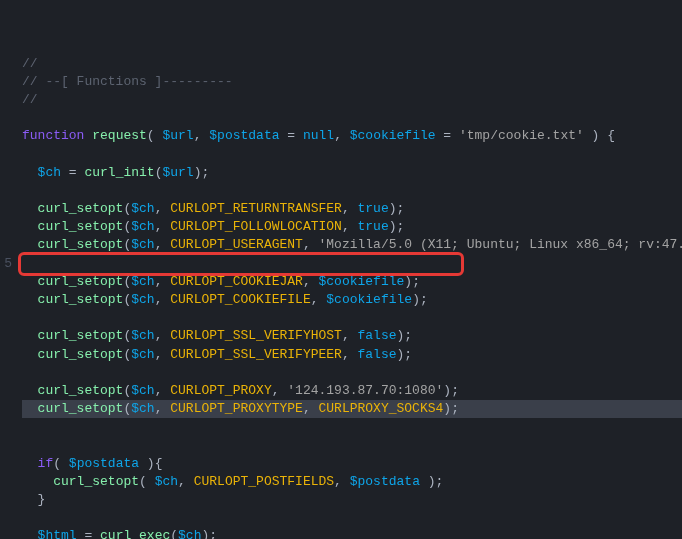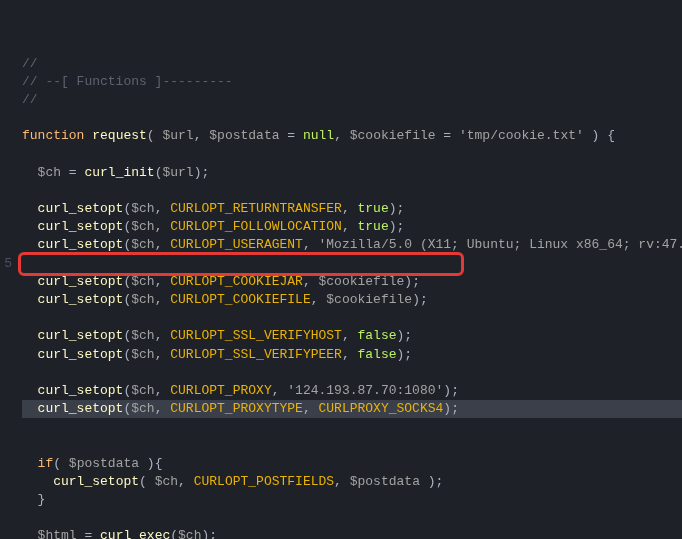--- a/index.html
+++ b/index.html
@@ -38,26 +38,26 @@
     position: relative;
   }
   .line {
     height: 18.2px;
     line-height: 18.2px;
   }
   .line.highlighted {
     background: #3a3f4a;
   }
   .c-comment { color: #5c6370; }
-  .c-keyword { color: #fdba74; }
-  .c-func    { color: #fef9c3; }
-  .c-var     { color: #a3a3a3; }
+  .c-keyword { color: #8b5cf6; }
+  .c-func    { color: #86efac; }
+  .c-var     { color: #0ea5e9; }
   .c-const   { color: #eab308; }
   .c-string  { color: #a3a3a3; }
-  .c-bool    { color: #bef264; }
+  .c-bool    { color: #0ea5e9; }
   .c-plain   { color: #abb2bf; }
   .c-paren   { color: #abb2bf; }
   .red-box {
     position: absolute;
     border: 3px solid #e53935;
     border-radius: 6px;
     left: 0px;
     top: 252px;
     width: 446px;
     height: 24px;

